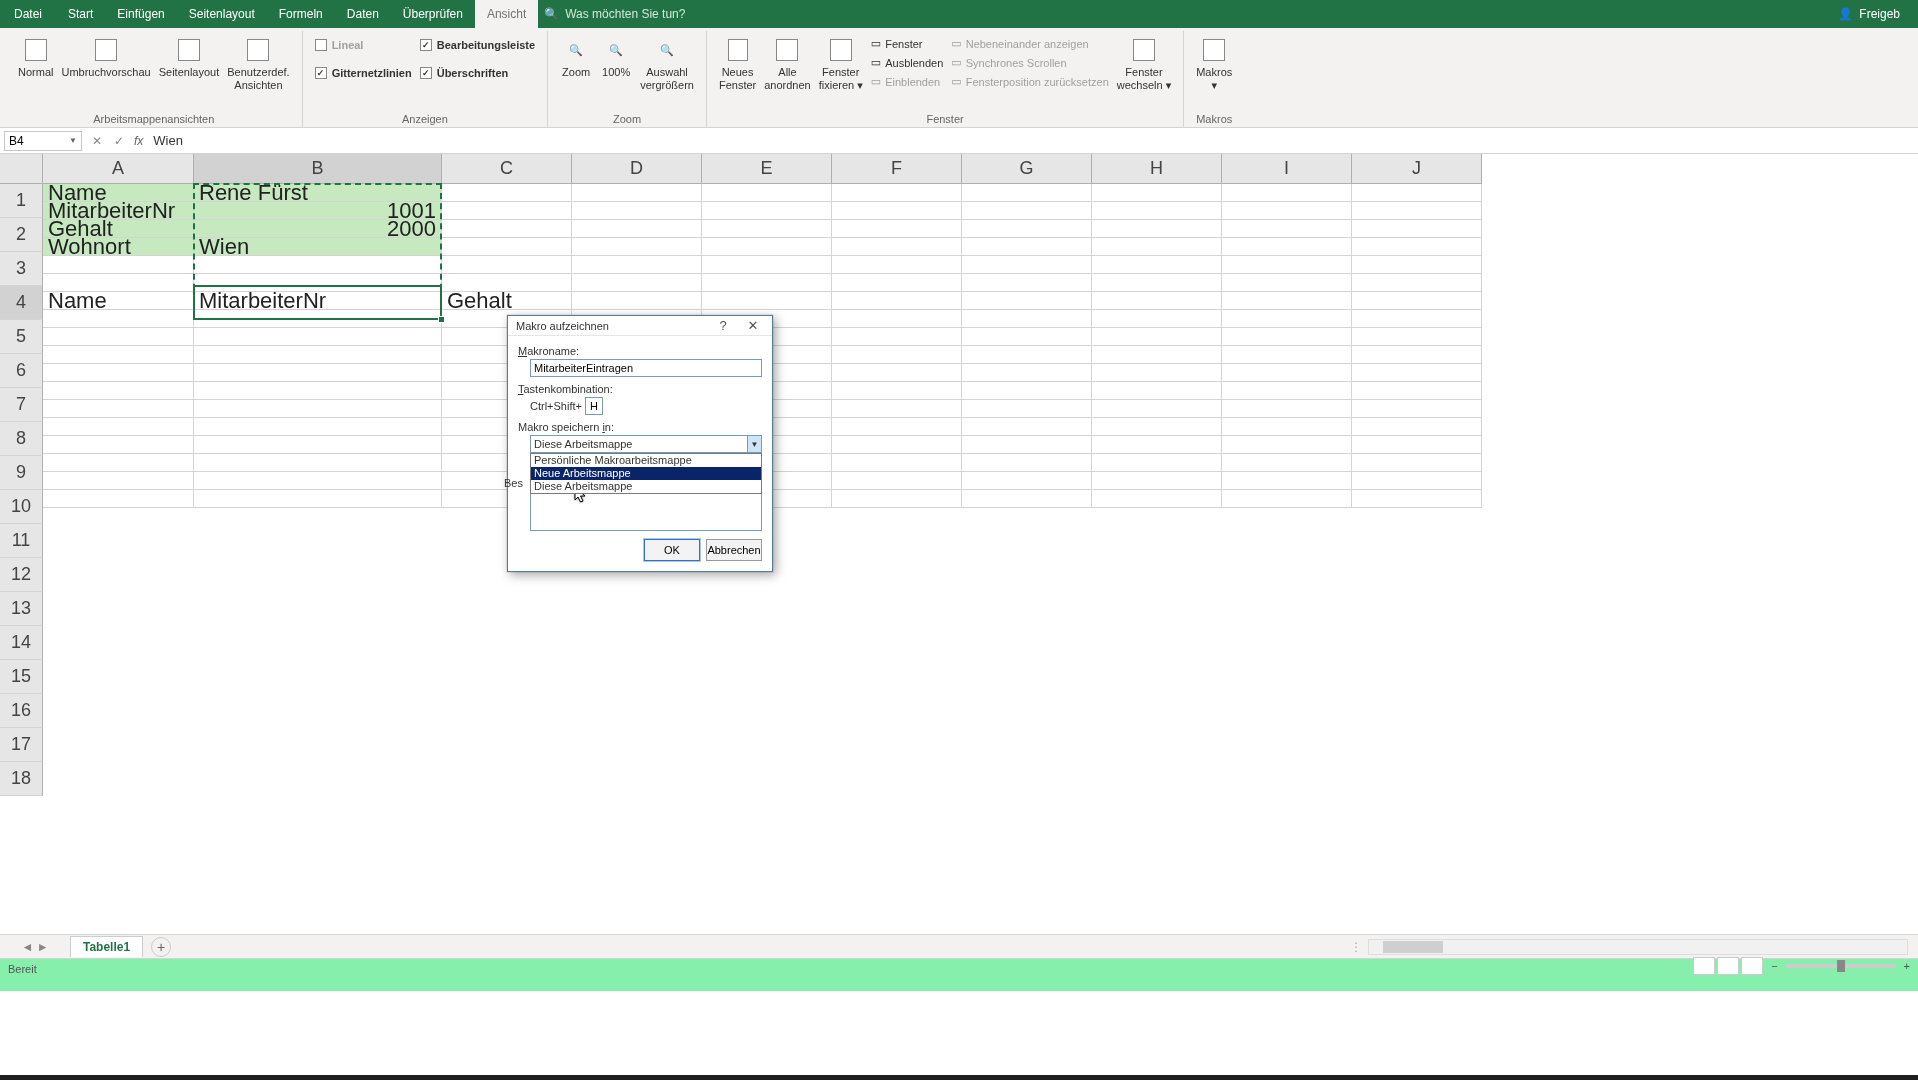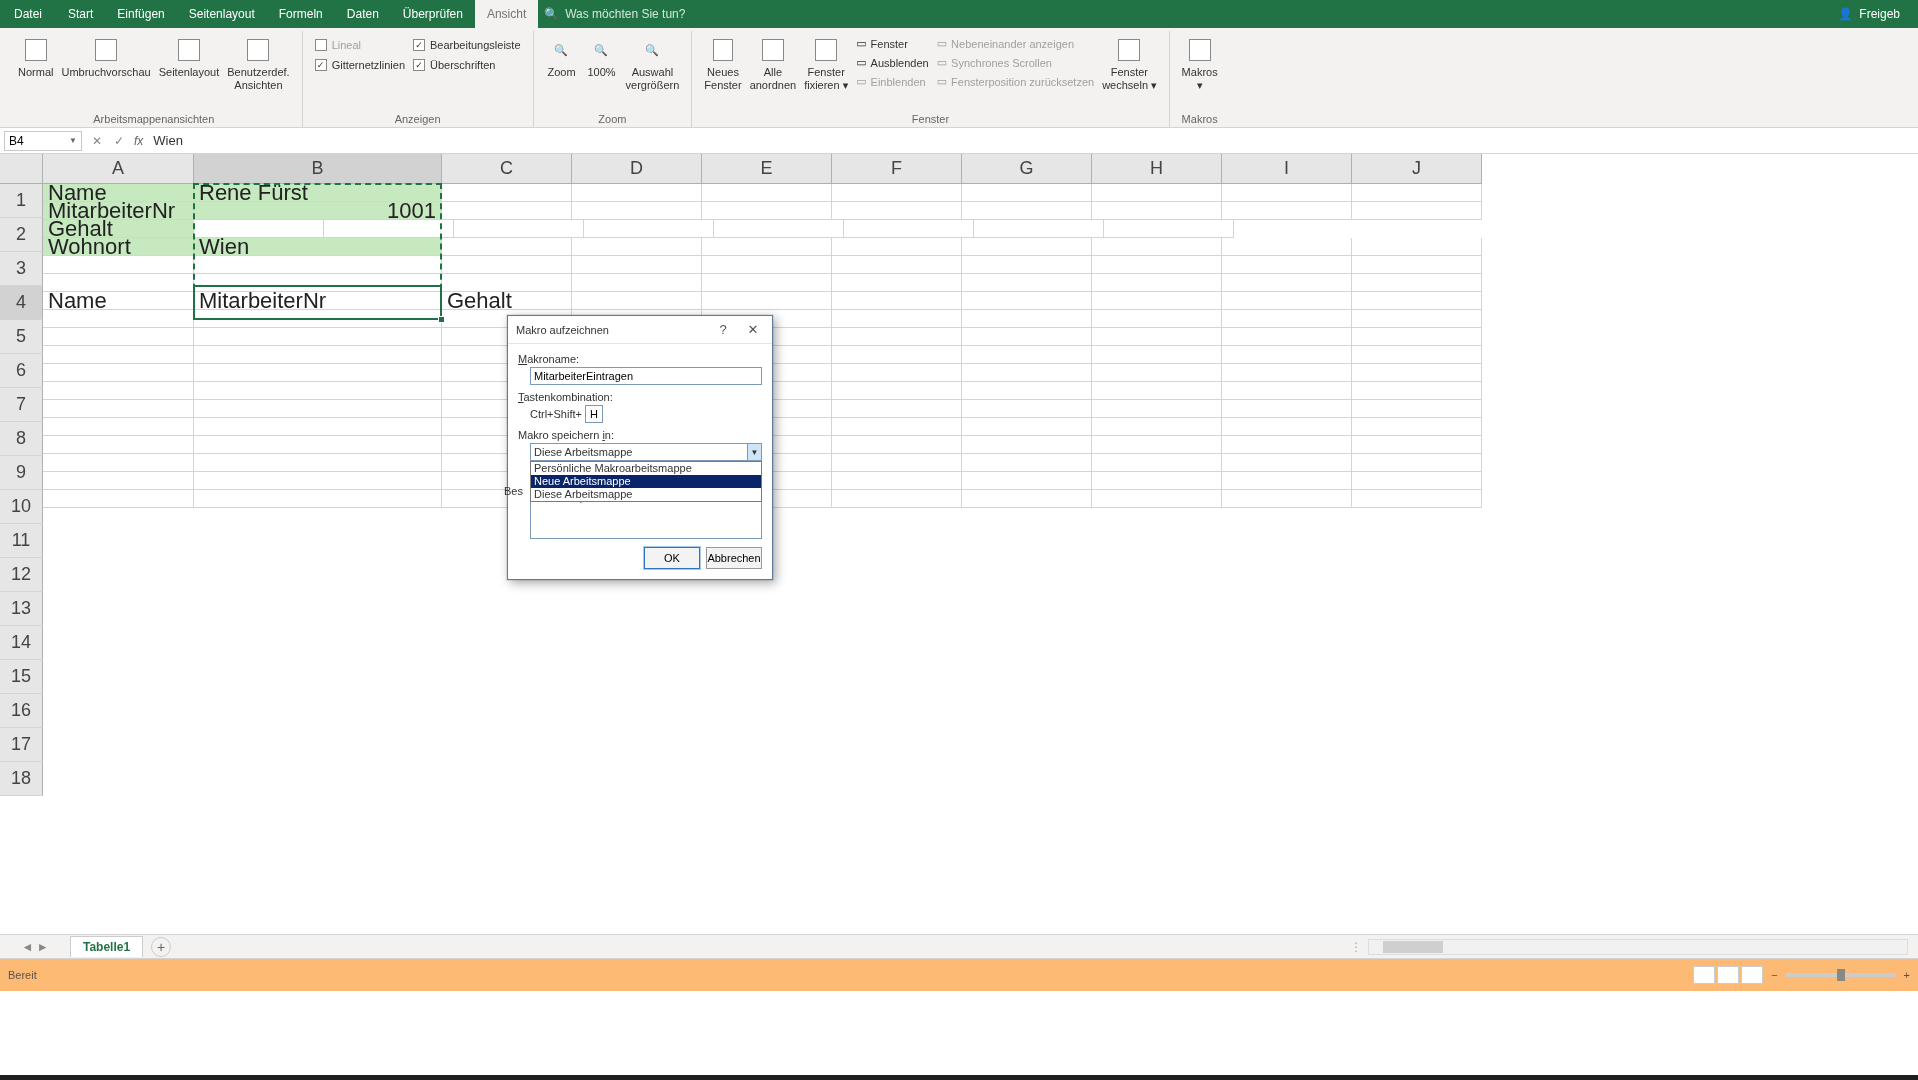--- a/index.html
+++ b/index.html
@@ -15,21 +15,21 @@
 .titlebar-right { margin-left: auto; padding-right: 18px; display: flex; align-items: center; gap: 6px; }
 
 
 .ribbon { background: #f3f2f1; border-bottom: 1px solid #d4d4d4; height: 100px; display: flex; padding: 3px 6px 0 6px; }
 .ribbon-group { display: flex; flex-direction: column; border-right: 1px solid #d4d4d4; padding: 2px 8px 0 8px; }
 .ribbon-group:last-child { border-right: none; }
 .ribbon-row { display: flex; align-items: flex-start; flex: 1; }
 .ribbon-btn-big { display: flex; flex-direction: column; align-items: center; justify-content: flex-start; padding: 3px 4px; min-width: 40px; text-align: center; font-size: 11px; color: #333; cursor: pointer; line-height: 13px; }
 .ribbon-btn-big .icon { width: 28px; height: 28px; margin-bottom: 2px; display: flex; align-items: center; justify-content: center; }
 .ribbon-label { text-align: center; font-size: 11px; color: #666; padding-bottom: 2px; }
-.ribbon-checks { display: flex; flex-direction: column; gap: 8px; padding: 6px 4px; }
+.ribbon-checks { display: flex; flex-direction: column; gap: 16px; padding: 6px 4px; font-weight: bold; }
 .ribbon-check { display: flex; align-items: center; gap: 5px; font-size: 11px; color: #333; }
 .ribbon-check.disabled { color: #a0a0a0; }
 .ribbon-check .box { width: 12px; height: 12px; border: 1px solid #888; background: #fff; display: flex; align-items: center; justify-content: center; font-size: 9px; }
 .ribbon-small-btn { font-size: 11px; color: #333; padding: 2px 4px; display: flex; align-items: center; gap: 4px; }
 .ribbon-small-btn.disabled { color: #a0a0a0; }
 .ribbon-col { display: flex; flex-direction: column; gap: 2px; padding-top: 2px; }
 
 
 .sheet-icon { border: 1px solid #888; background: #fff; position: relative; }
 
@@ -64,32 +64,32 @@
 
 .sheet-tabs-bar { height: 24px; border-top: 1px solid #d4d4d4; display: flex; align-items: center; background: #f3f2f1; font-size: 12px; }
 .nav-arrows { width: 70px; display: flex; align-items: center; justify-content: center; gap: 8px; color: #888; }
 .sheet-tab { background: #fff; border: 1px solid #ccc; border-bottom: none; padding: 3px 12px; font-weight: bold; color: #217346; }
 .add-sheet { width: 20px; height: 20px; border: 1px solid #ccc; border-radius: 50%; display: flex; align-items: center; justify-content: center; margin-left: 8px; color: #666; font-size: 14px; }
 .hscroll-area { flex: 1; display: flex; align-items: center; justify-content: flex-end; padding-right: 10px; }
 .hscroll { width: 540px; height: 16px; background: #f1f1f1; border: 1px solid #ddd; position: relative; }
 .hscroll .thumb { position: absolute; left: 14px; top: 1px; width: 60px; height: 12px; background: #cfcfcf; }
 
 
-.status-bar { height: 24px; background: #fdba74; border-top: 1px solid #d4d4d4; display: flex; align-items: center; font-size: 11px; color: #555; padding: 16px 8px; }
+.status-bar { height: 24px; background: #86efac; border-top: 1px solid #d4d4d4; display: flex; align-items: flex-end; font-size: 11px; color: #555; padding: 16px 8px; }
 .status-right { margin-left: auto; display: flex; align-items: center; gap: 8px; }
 .view-btns { display: flex; gap: 2px; }
 .vbtn { width: 22px; height: 18px; border: 1px solid #ccc; background: #fff; }
 .zoom-slider { width: 110px; height: 4px; background: #ccc; position: relative; }
 .zoom-slider .tick { position: absolute; left: 50%; top: -3px; width: 1px; height: 10px; background: #999; }
 .zoom-slider .knob { position: absolute; left: 50%; top: -4px; width: 8px; height: 12px; background: #888; transform: translateX(-50%); }
 
 
 .dialog-backdrop { position: absolute; top: 0; left: 0; right: 0; bottom: 0; pointer-events: none; }
 .dialog { position: absolute; left: 507px; top: 315px; width: 266px; background: #fff; border: 1px solid #5b7c99; box-shadow: 3px 3px 10px rgba(0,0,0,.35), 0 0 0 1px rgba(0,0,0,.08); pointer-events: auto; }
-.dialog-title { height: 28px; display: flex; align-items: center; padding: 0 8px; font-size: 11px; color: #333; border-bottom: 1px solid #e5e5e5; }
+.dialog-title { height: 20px; display: flex; align-items: center; padding: 0 8px; font-size: 11px; color: #333; border-bottom: 1px solid #e5e5e5; }
 .dialog-title .controls { margin-left: auto; display: flex; gap: 8px; }
 .dlg-ctrl { width: 22px; text-align: center; font-size: 13px; color: #555; }
 .dlg-body { padding: 6px 10px 10px 10px; font-size: 11px; color: #333; }
 .dlg-label { margin-top: 3px; margin-bottom: 2px; }
 .dlg-input { width: 100%; border: 1px solid #7a9ab8; height: 18px; padding: 0 3px; font-size: 11px; margin-left: 12px; width: calc(100% - 12px); }
 .dlg-shortcut { display: flex; align-items: center; gap: 3px; margin-left: 12px; }
 .dlg-shortcut input { width: 18px; height: 18px; border: 1px solid #7a9ab8; text-align: center; font-size: 11px; }
 .dlg-select { margin-left: 12px; width: calc(100% - 12px); border: 1px solid #7a9ab8; height: 18px; display: flex; align-items: center; padding: 0 3px; font-size: 11px; position: relative; background: #fff; }
 .dlg-select .dd-btn { position: absolute; right: 0; top: 0; width: 14px; height: 100%; background: #cfe4f7; border-left: 1px solid #7a9ab8; display: flex; align-items: center; justify-content: center; font-size: 8px; }
 .dlg-dropdown { position: absolute; left: -1px; top: 17px; width: calc(100% + 2px); background: #fff; border: 1px solid #7a7a7a; z-index: 10; }
@@ -333,20 +333,21 @@
         <div class="cell" style="width: 130px;"></div>
         <div class="cell" style="width: 130px;"></div>
         <div class="cell" style="width: 130px;"></div>
         <div class="cell" style="width: 130px;"></div>
         <div class="cell" style="width: 130px;"></div>
         <div class="cell" style="width: 130px;"></div>
         <div class="cell" style="width: 130px;"></div>
       </div>
       <div class="cell-row">
         <div class="cell green" style="width: 151px;">Gehalt</div>
+        <div class="cell green num" style="width: 248px;">2000</div>
         <div class="cell" style="width: 130px;"></div>
         <div class="cell" style="width: 130px;"></div>
         <div class="cell" style="width: 130px;"></div>
         <div class="cell" style="width: 130px;"></div>
         <div class="cell" style="width: 130px;"></div>
         <div class="cell" style="width: 130px;"></div>
         <div class="cell" style="width: 130px;"></div>
         <div class="cell" style="width: 130px;"></div>
       </div>
       <div class="cell-row">

